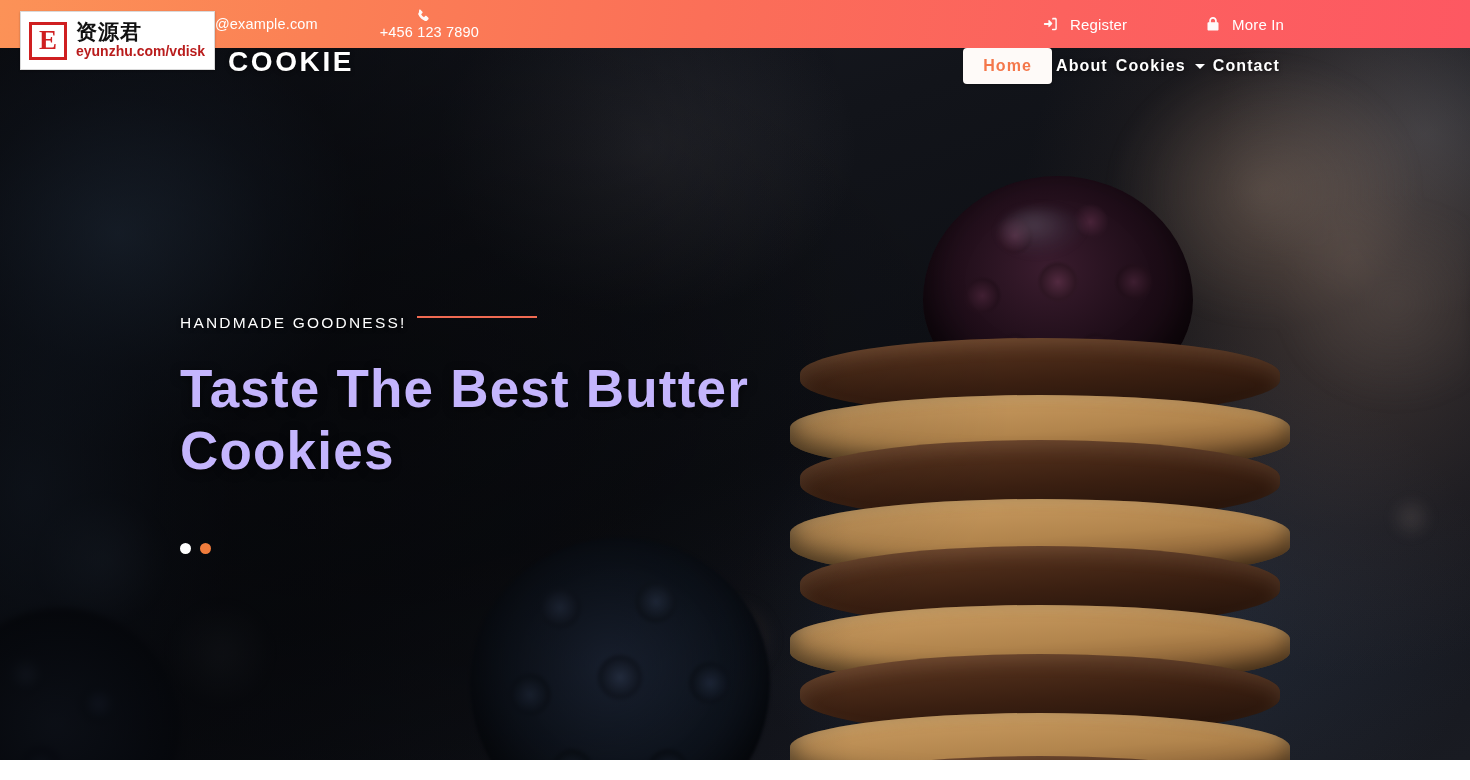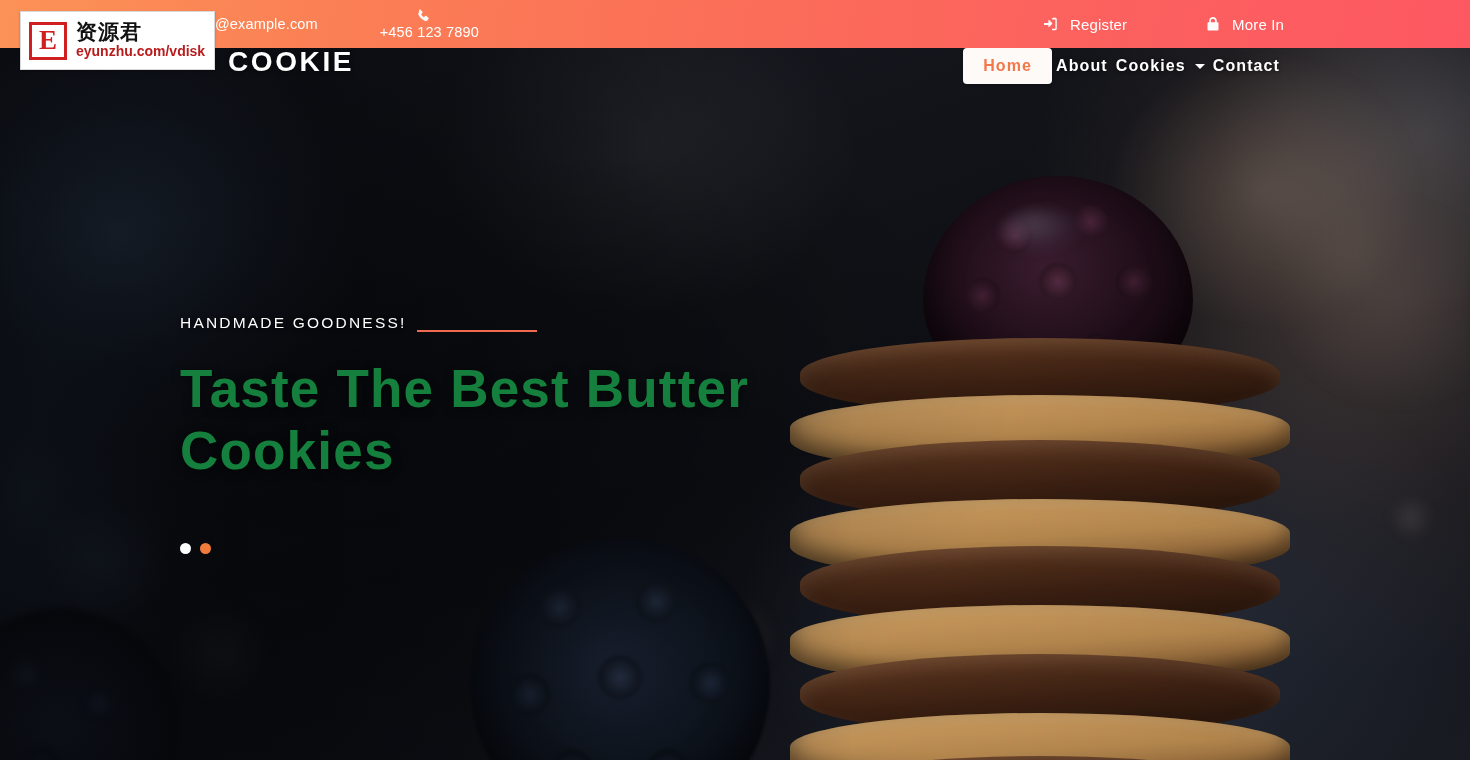--- a/index.html
+++ b/index.html
@@ -333,39 +333,39 @@
   
   .hero-content {
     position: absolute;
     left: 180px;
     top: 266px;
     width: 700px;
     z-index: 15;
   }
   .eyebrow {
     display: flex;
-    align-items: flex-end;
+    align-items: flex-start;
   }
   .eyebrow-text {
     color: #ffffff;
     font-size: 15.5px;
     letter-spacing: 2.2px;
     white-space: nowrap;
     text-shadow: 0 1px 4px rgba(0,0,0,0.7);
   }
   .eyebrow-line {
     width: 120px;
     height: 2px;
     background: #f06a52;
     margin-left: 10px;
     margin-top: 2px;
   }
   .hero-title {
     margin: 26px 0 0 0;
-    color: #15803d;
+    color: #c4b5fd;
     font-size: 53px;
     font-weight: bold;
     line-height: 1.17;
     letter-spacing: 1.2px;
     max-width: 600px;
     text-shadow: 0 2px 10px rgba(0,0,0,0.55);
   }
   .btn-view {
     display: inline-block;
     margin-top: 37px;

